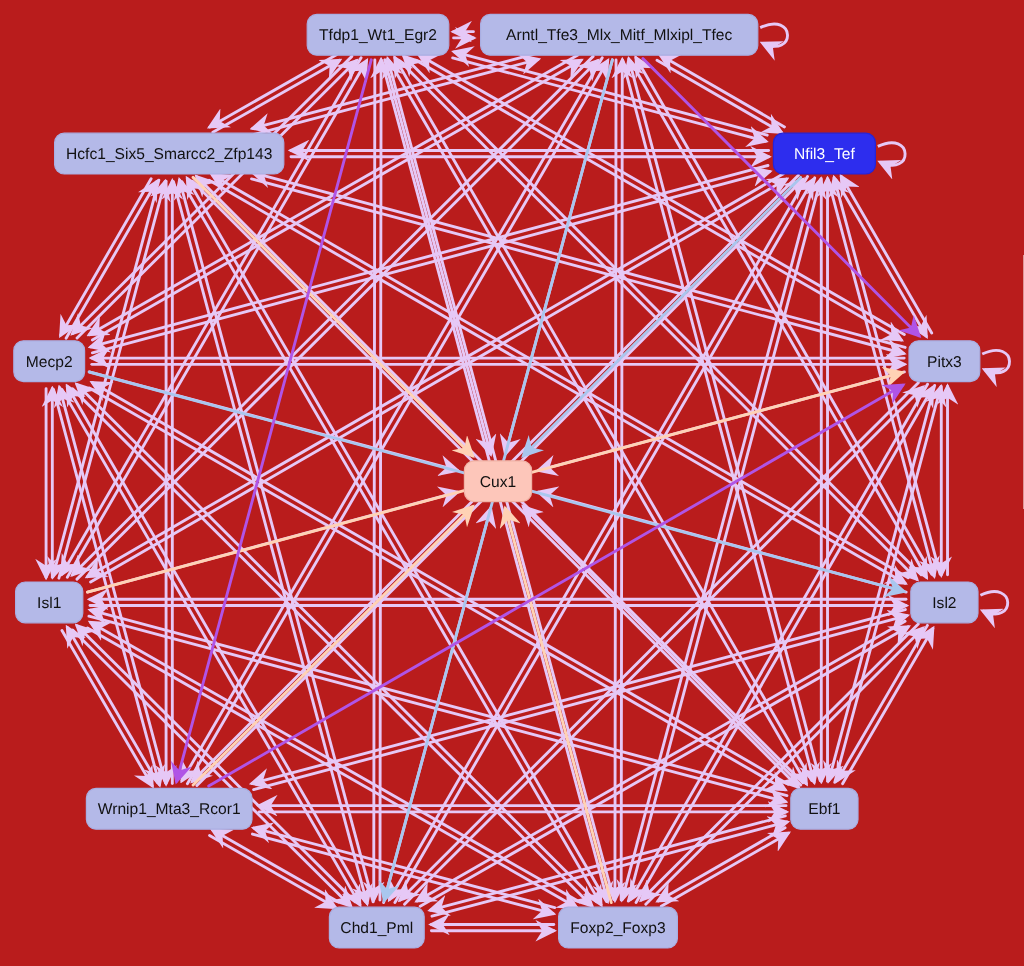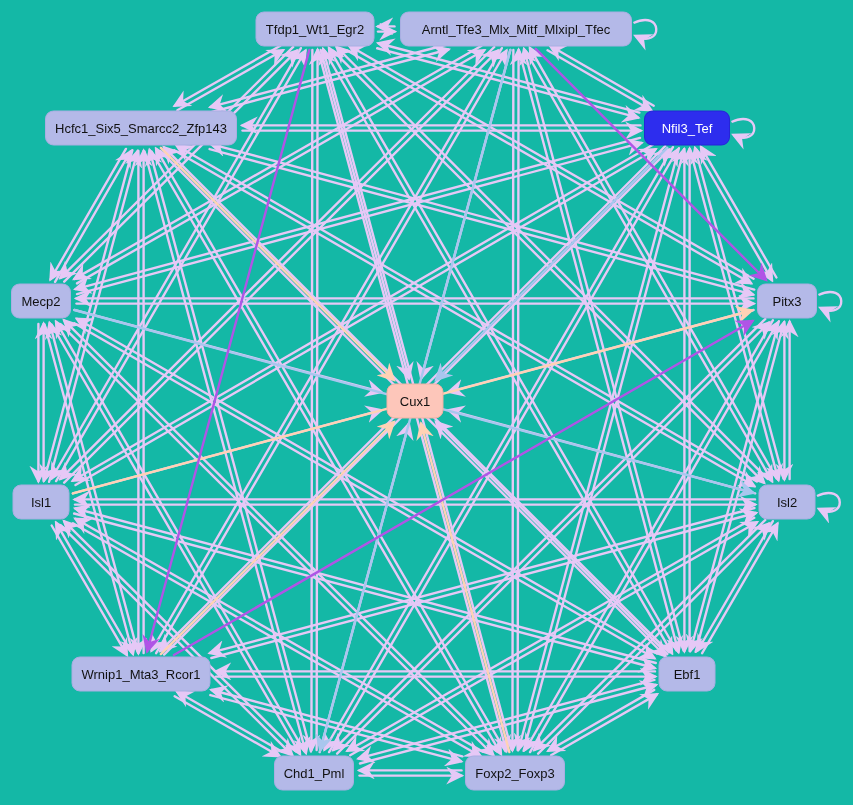--- a/index.html
+++ b/index.html
@@ -1,19 +1,19 @@
 <!DOCTYPE html>
 <html><head>
 <meta charset="utf-8">
 <style>
   html,body{margin:0;padding:0;background:#ffffff;}
   .stage{
     position:relative;
     width:853px;height:805px;
-    background:#14b8a6;
+    background:#b91c1c;
     font-family:"Liberation Sans",sans-serif;
     overflow:hidden;
   }
   svg{display:block;width:853px;height:805px;}
   .node-label{font-size:13px;font-family:"Liberation Sans",sans-serif;}
 </style>
 </head>
 <body>
 
 <div class="stage">

